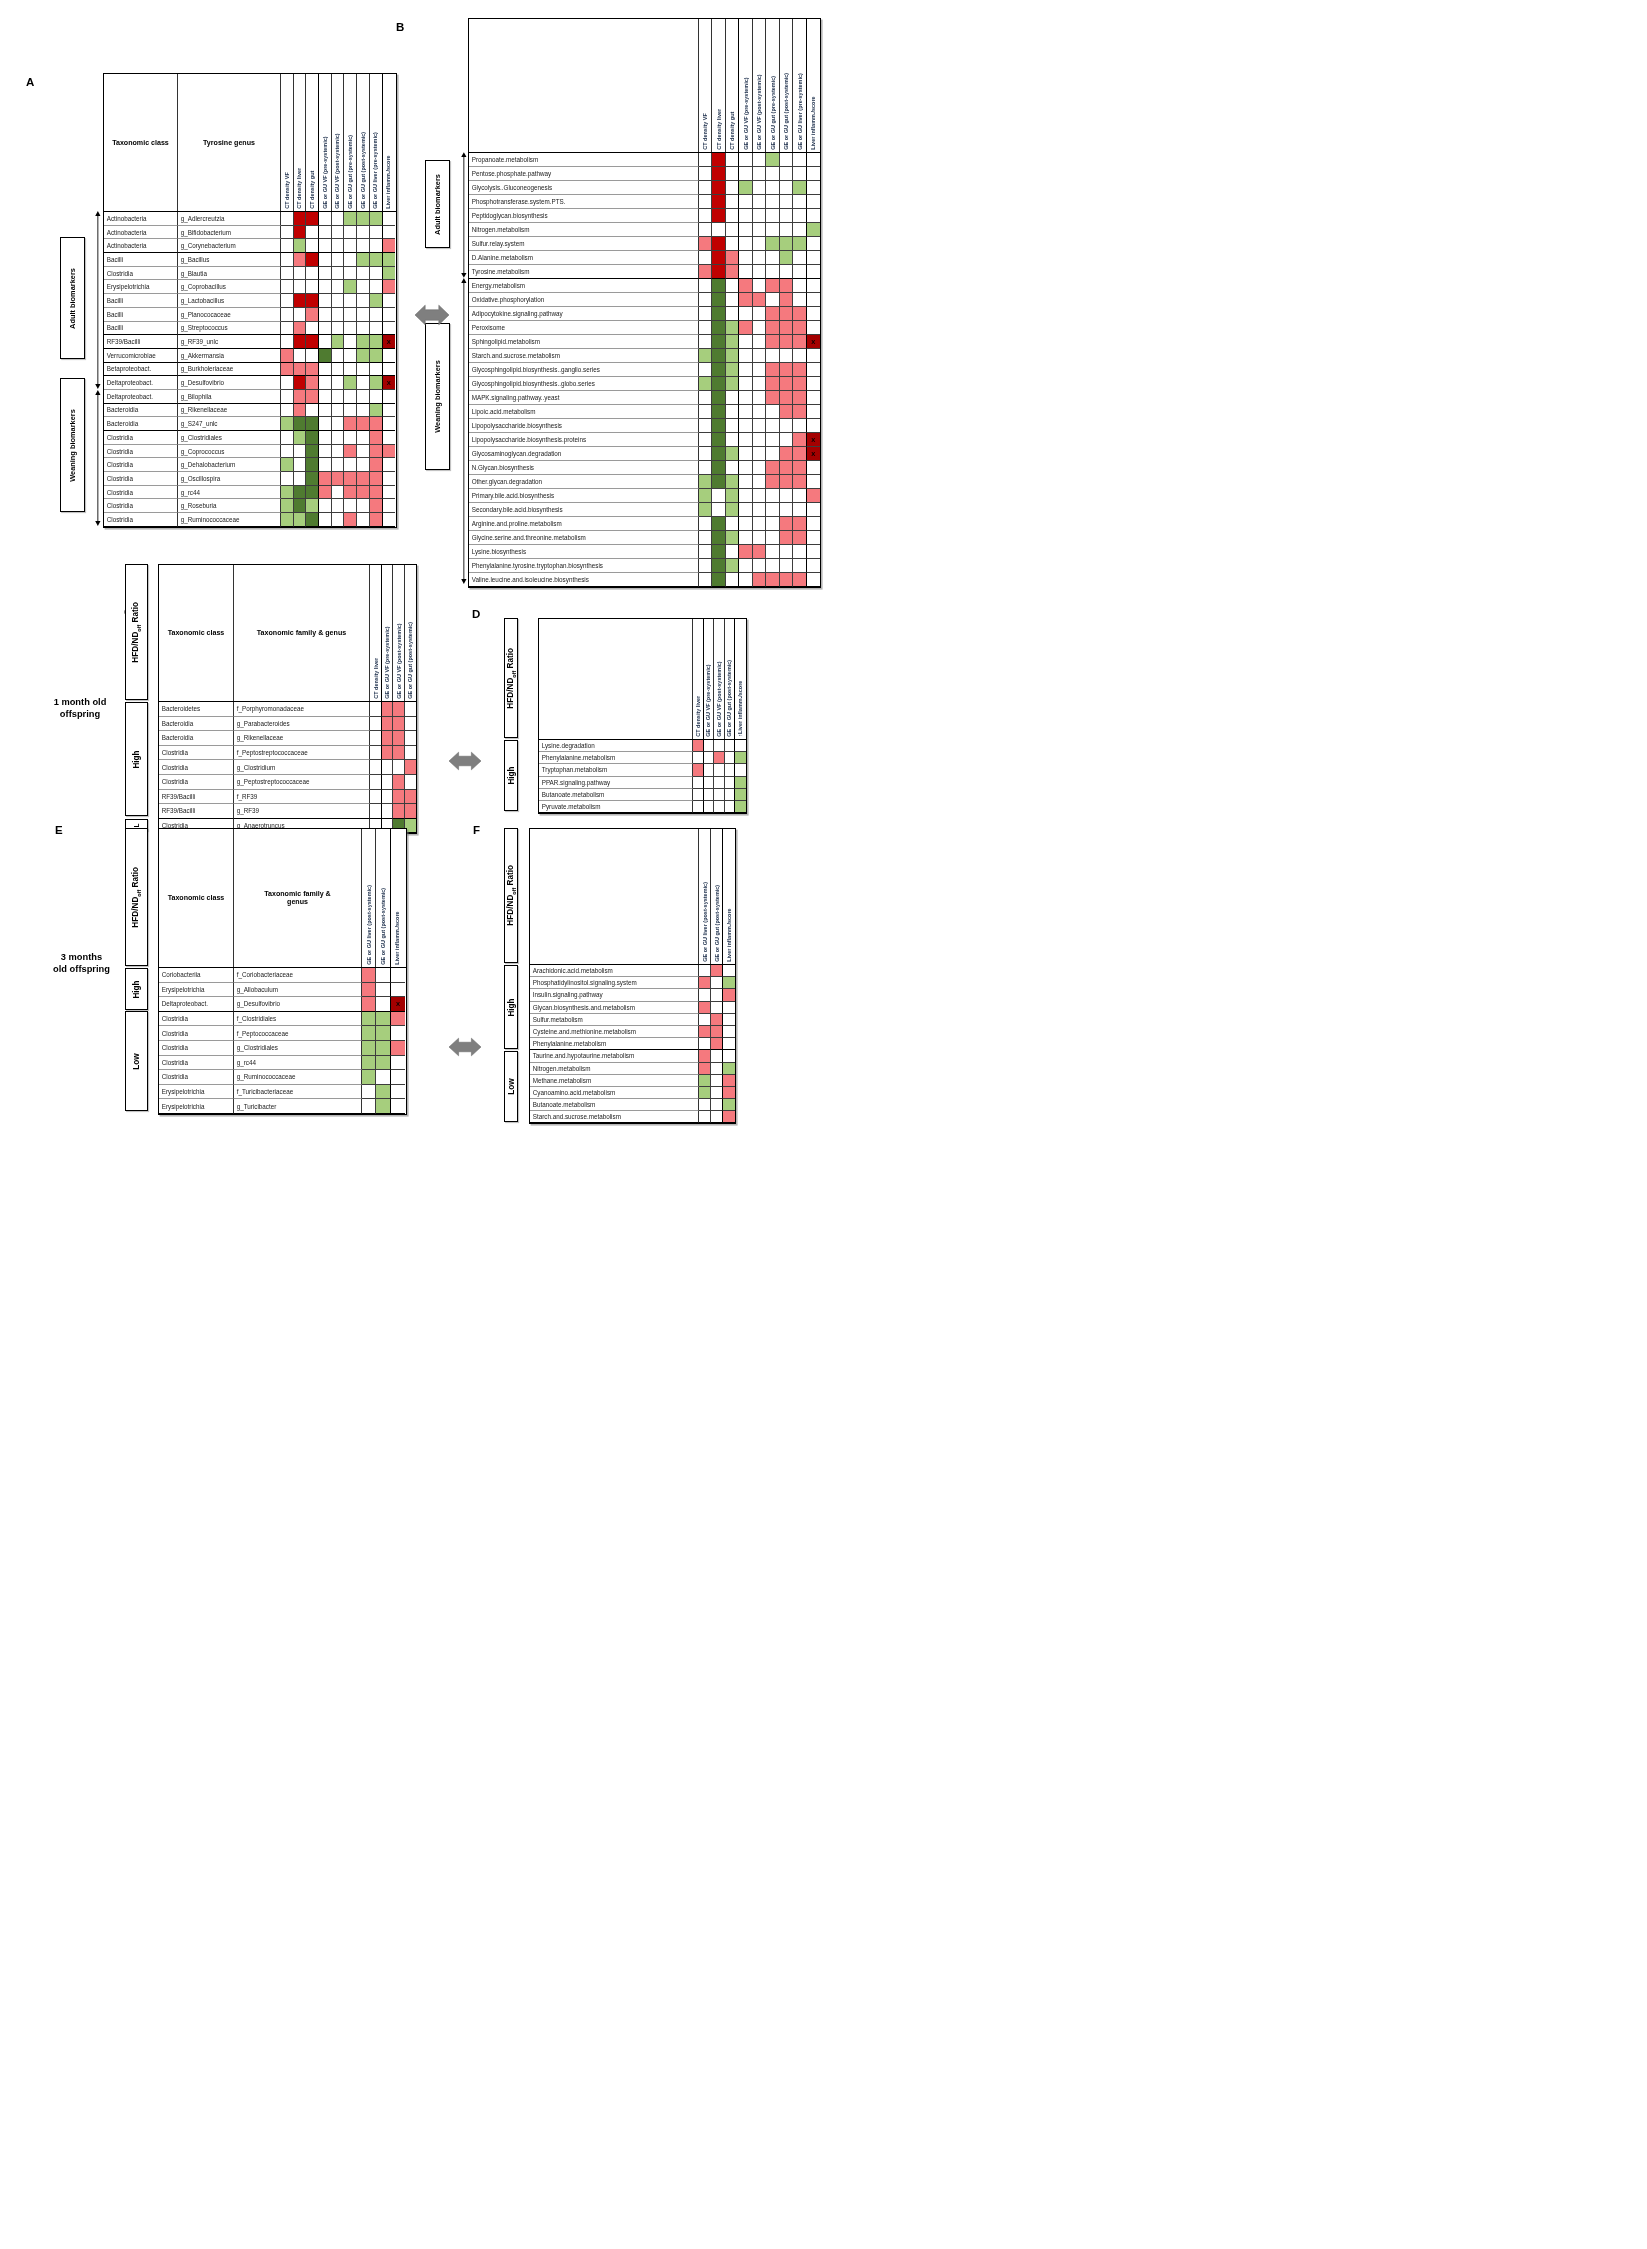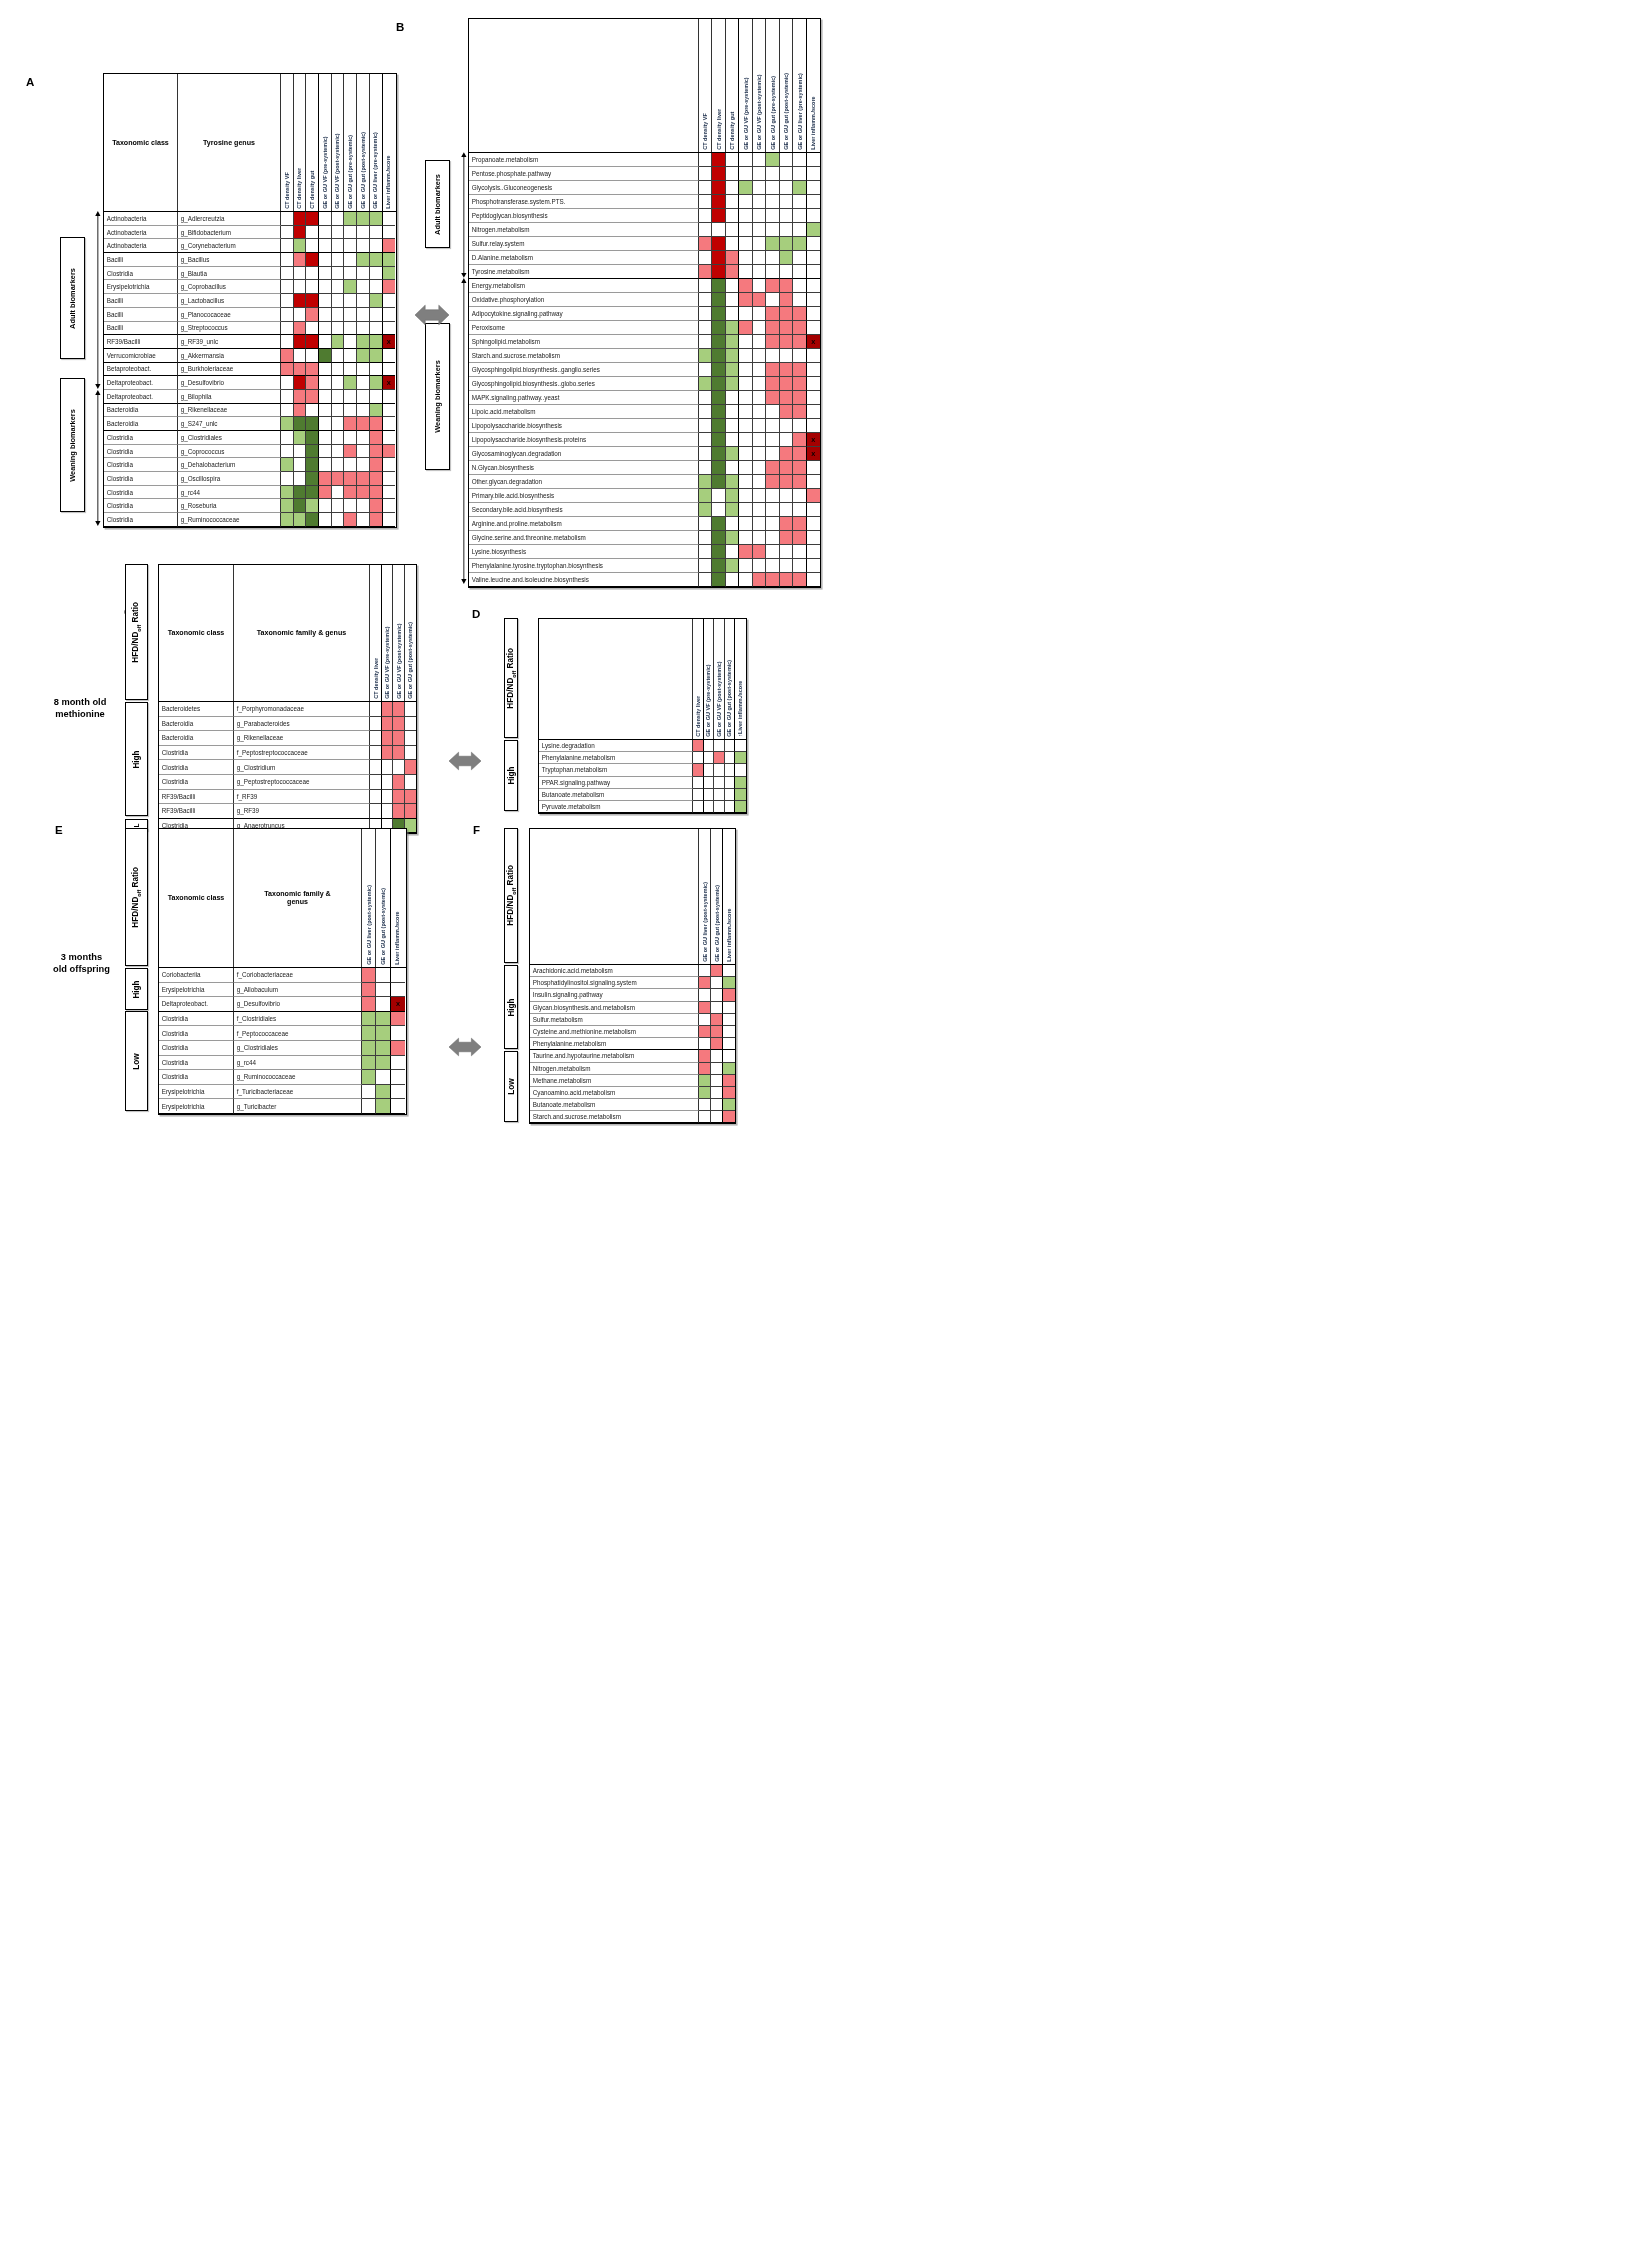--- a/index.html
+++ b/index.html
@@ -38,22 +38,22 @@
   .rlab .post{margin-left:2.2px;}
   .glab{transform:rotate(-90deg);white-space:nowrap;font-weight:bold;font-size:8.2px;color:#000;}
   .sblab{transform:rotate(-90deg);white-space:nowrap;font-weight:bold;font-size:7.4px;color:#000;}
   .varrow,.garrow{position:absolute;}
 </style>
 </head>
 <body>
 
 <div class="fig" id="fig">
   <div class="sidetext" style="left:36px;top:696px;width:88px;">
-    <div>8 month old</div>
-    <div>methionine</div>
+    <div>1 month old</div>
+    <div>offspring</div>
   </div>
   <div class="sidetext" style="left:33px;top:951px;width:97px;">
     <div>3 months</div>
     <div>old offspring</div>
   </div>
 <div class="vletter" style="left: 26px; top: 76px;">A</div>
     <div class="tbl" style="left: 103px; top: 73px; width: 294px;">
       <div class="hdr" style="height: 138px;">
         <div class="lblhdr" style="width: 74px;">
           <span>Taxonomic class</span>

